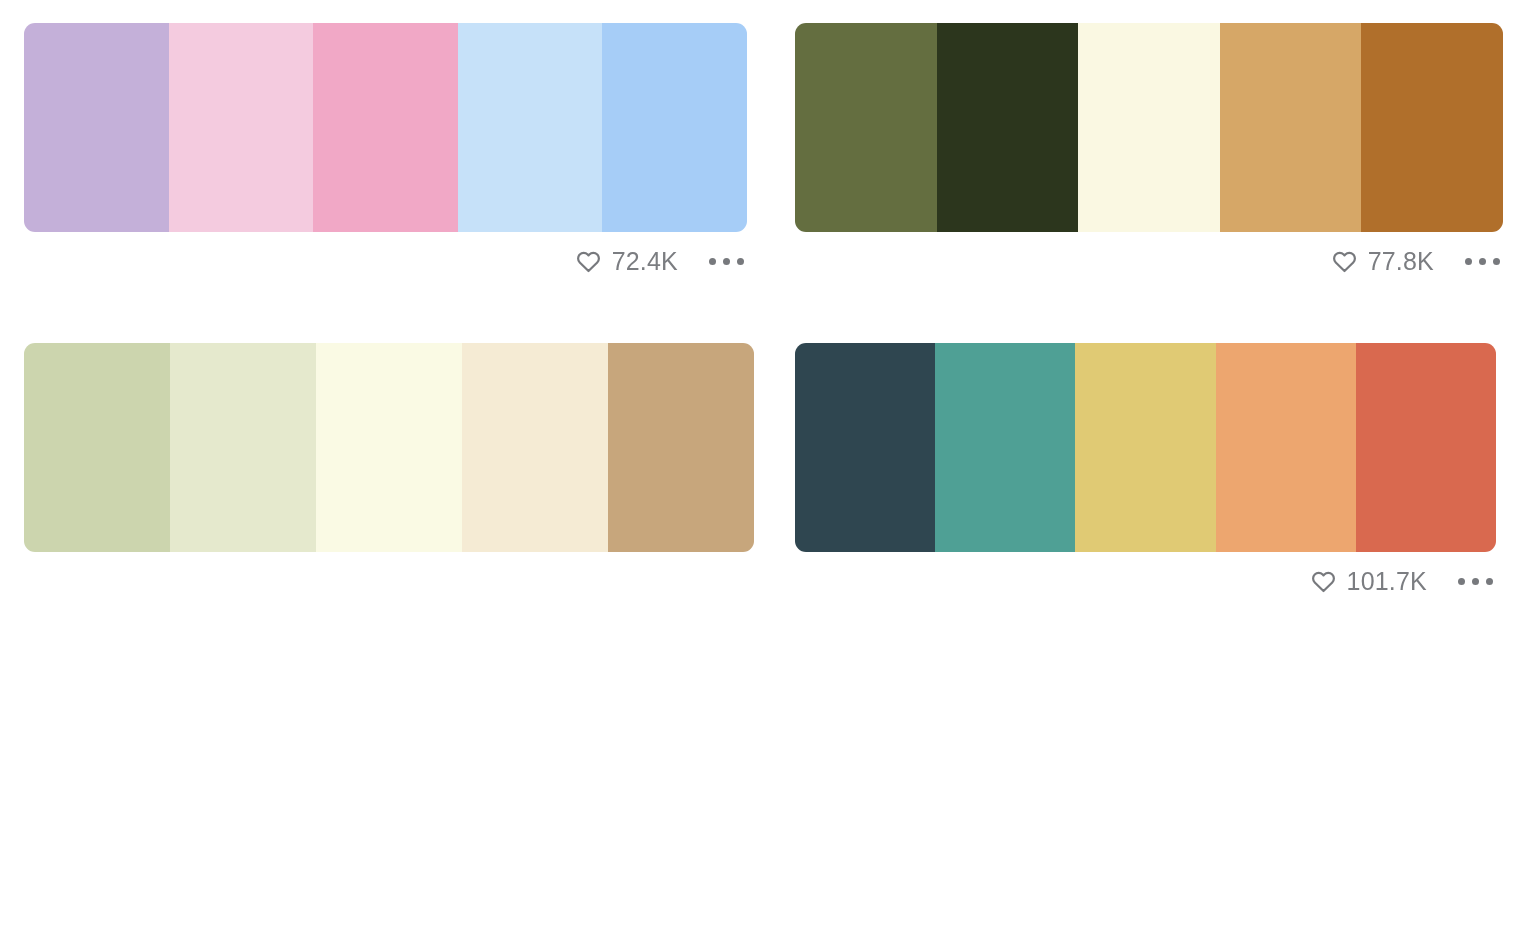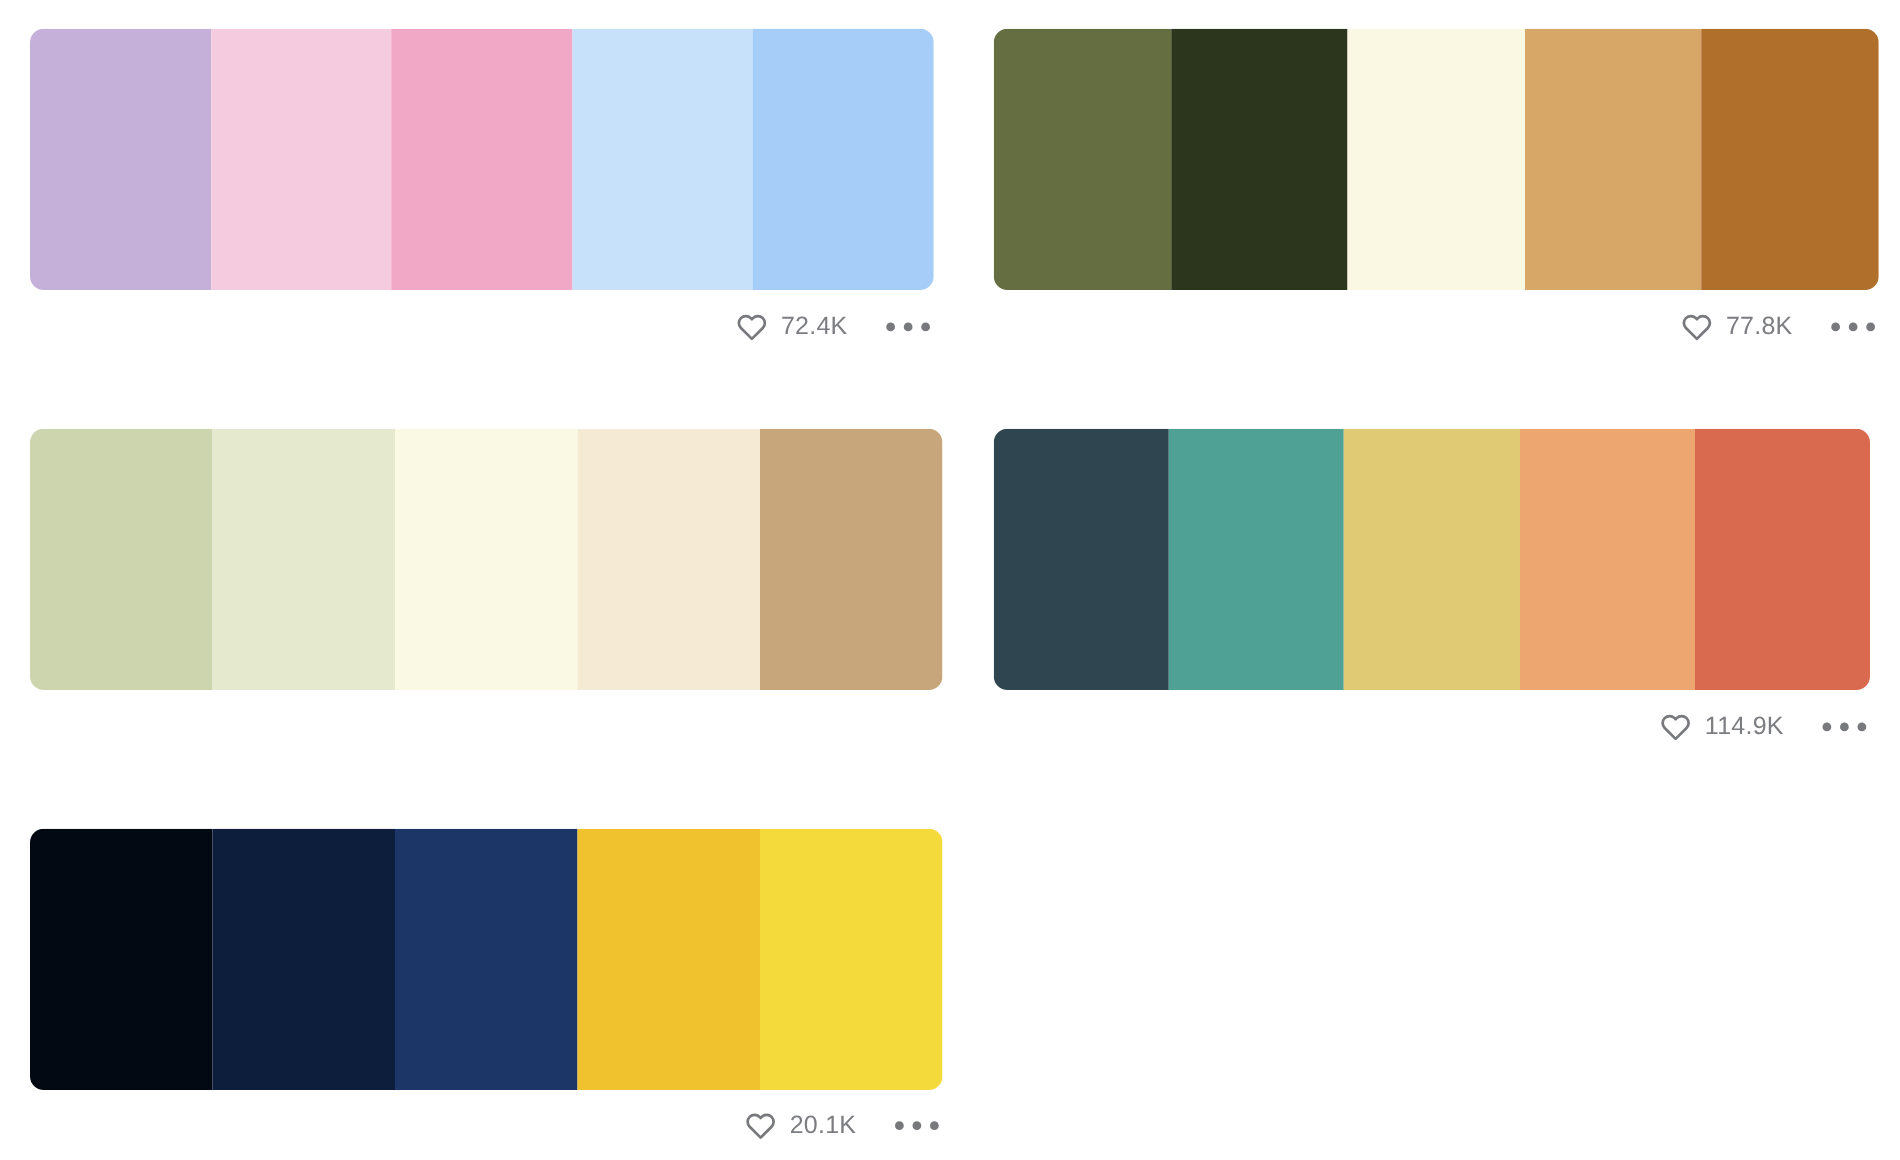--- a/index.html
+++ b/index.html
@@ -69,21 +69,21 @@
     display: block;
     width: 25px;
     height: 23px;
     color: #77797d;
     flex-shrink: 0;
   }
 
   .heart-icon svg { display: block; width: 100%; height: 100%; }
 
   .like-count {
-    font-size: 20px;
+    font-size: 25px;
     line-height: 1;
     color: #7b7d81;
     letter-spacing: 0.2px;
     white-space: nowrap;
   }
 
   .dots-menu {
     display: flex;
     flex-direction: row;
     align-items: center;
@@ -168,45 +168,21 @@
         <div class="swatch" title="#EDA66F" style="background: rgb(237, 166, 111);"></div>
         <div class="swatch" title="#D9694F" style="background: rgb(217, 105, 79);"></div>
       </div>
       <div class="card-footer">
         <div class="like-group">
           <span class="heart-icon">
             <svg viewBox="0 0 24 22" fill="none" xmlns="http://www.w3.org/2000/svg" aria-hidden="true">
               <path d="M12 20.2 3.6 11.9C1.5 9.8 1.5 6.4 3.6 4.3c2.1-2.1 5.5-2.1 7.6 0l0.8 0.8 0.8-0.8c2.1-2.1 5.5-2.1 7.6 0 2.1 2.1 2.1 5.5 0 7.6L12 20.2z" stroke="currentColor" stroke-width="2.1" stroke-linejoin="round" stroke-linecap="round" fill="none"></path>
             </svg>
           </span>
-          <span class="like-count">114.9K</span>
-        </div>
-        <div class="dots-menu">
-          <span class="dot"></span>
-          <span class="dot"></span>
-          <span class="dot"></span>
-        </div>
-      </div>
-    </div>
-    <div class="palette-card col-right">
-      <div class="color-strip">
-        <div class="swatch" title="#030912" style="background: rgb(3, 9, 18);"></div>
-        <div class="swatch" title="#0D1E3C" style="background: rgb(13, 30, 60);"></div>
-        <div class="swatch" title="#1C3668" style="background: rgb(28, 54, 104);"></div>
-        <div class="swatch" title="#F0C32E" style="background: rgb(240, 195, 46);"></div>
-        <div class="swatch" title="#F5DA3C" style="background: rgb(245, 218, 60);"></div>
-      </div>
-      <div class="card-footer">
-        <div class="like-group">
-          <span class="heart-icon">
-            <svg viewBox="0 0 24 22" fill="none" xmlns="http://www.w3.org/2000/svg" aria-hidden="true">
-              <path d="M12 20.2 3.6 11.9C1.5 9.8 1.5 6.4 3.6 4.3c2.1-2.1 5.5-2.1 7.6 0l0.8 0.8 0.8-0.8c2.1-2.1 5.5-2.1 7.6 0 2.1 2.1 2.1 5.5 0 7.6L12 20.2z" stroke="currentColor" stroke-width="2.1" stroke-linejoin="round" stroke-linecap="round" fill="none"></path>
-            </svg>
-          </span>
-          <span class="like-count">20.1K</span>
+          <span class="like-count">101.7K</span>
         </div>
         <div class="dots-menu">
           <span class="dot"></span>
           <span class="dot"></span>
           <span class="dot"></span>
         </div>
       </div>
     </div>
   </div>
 

